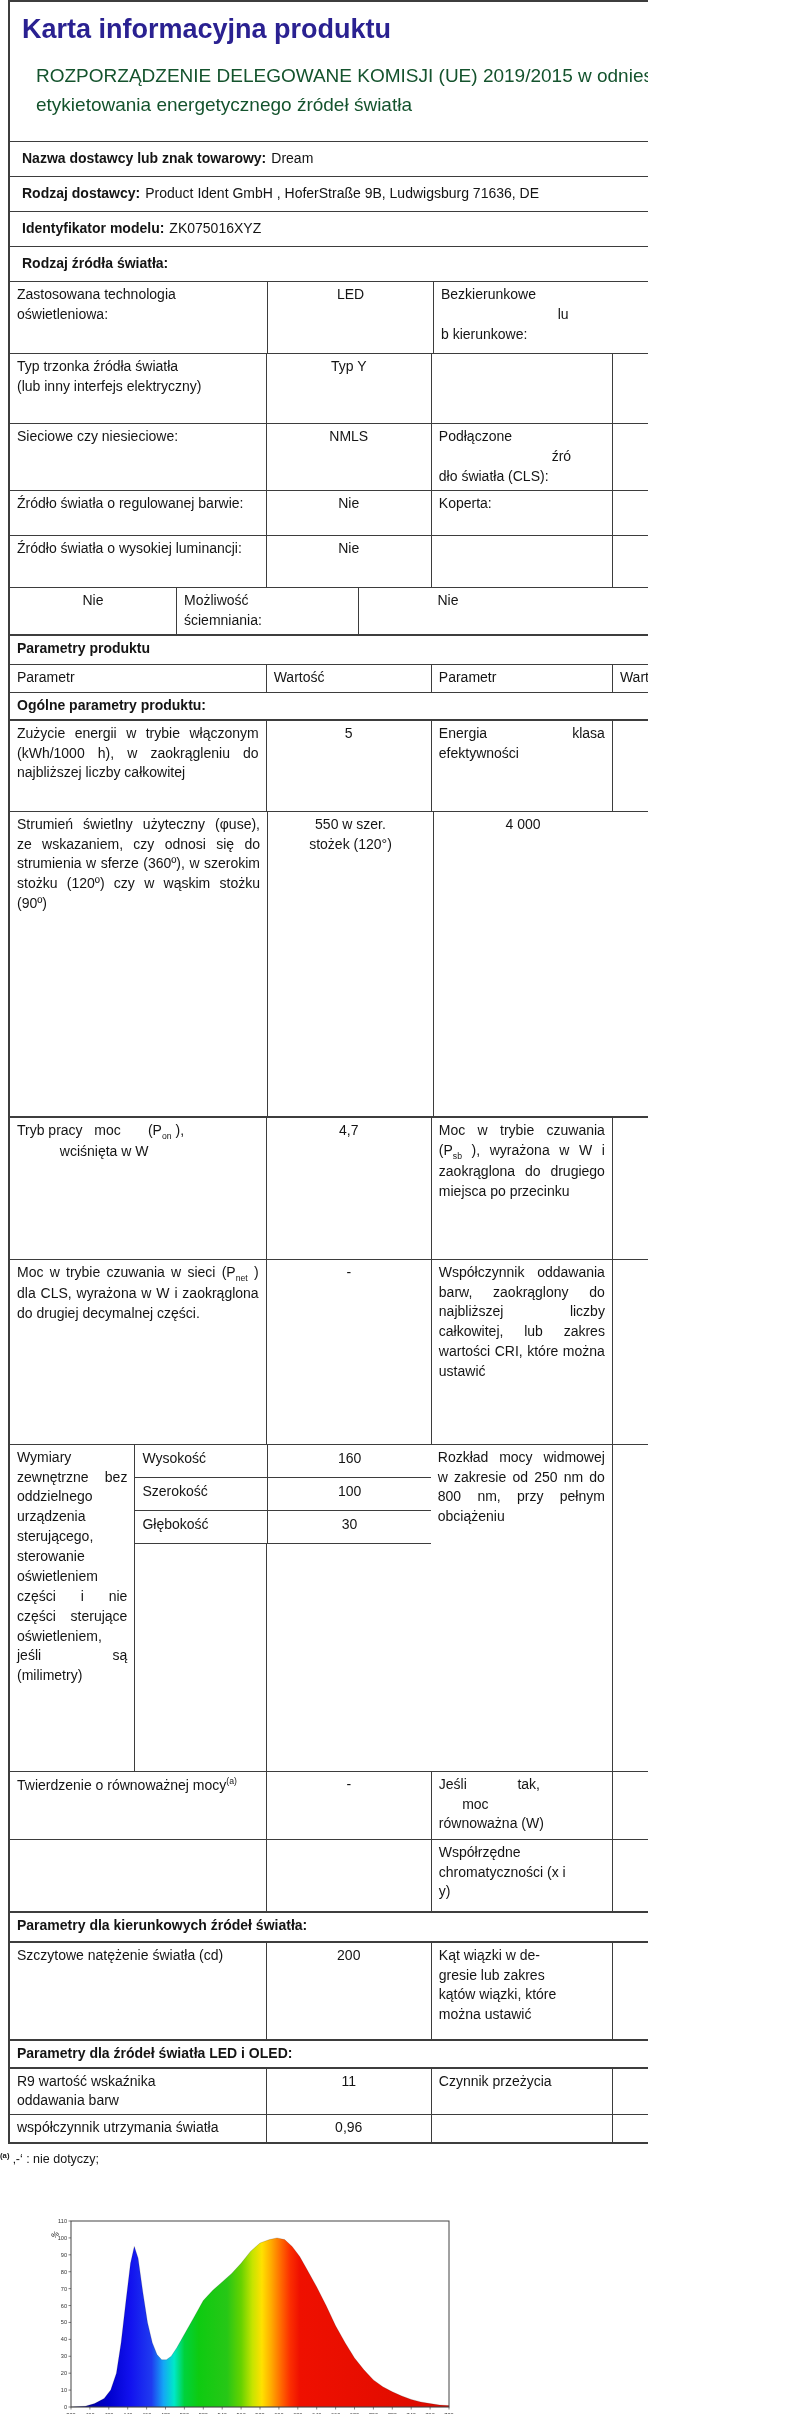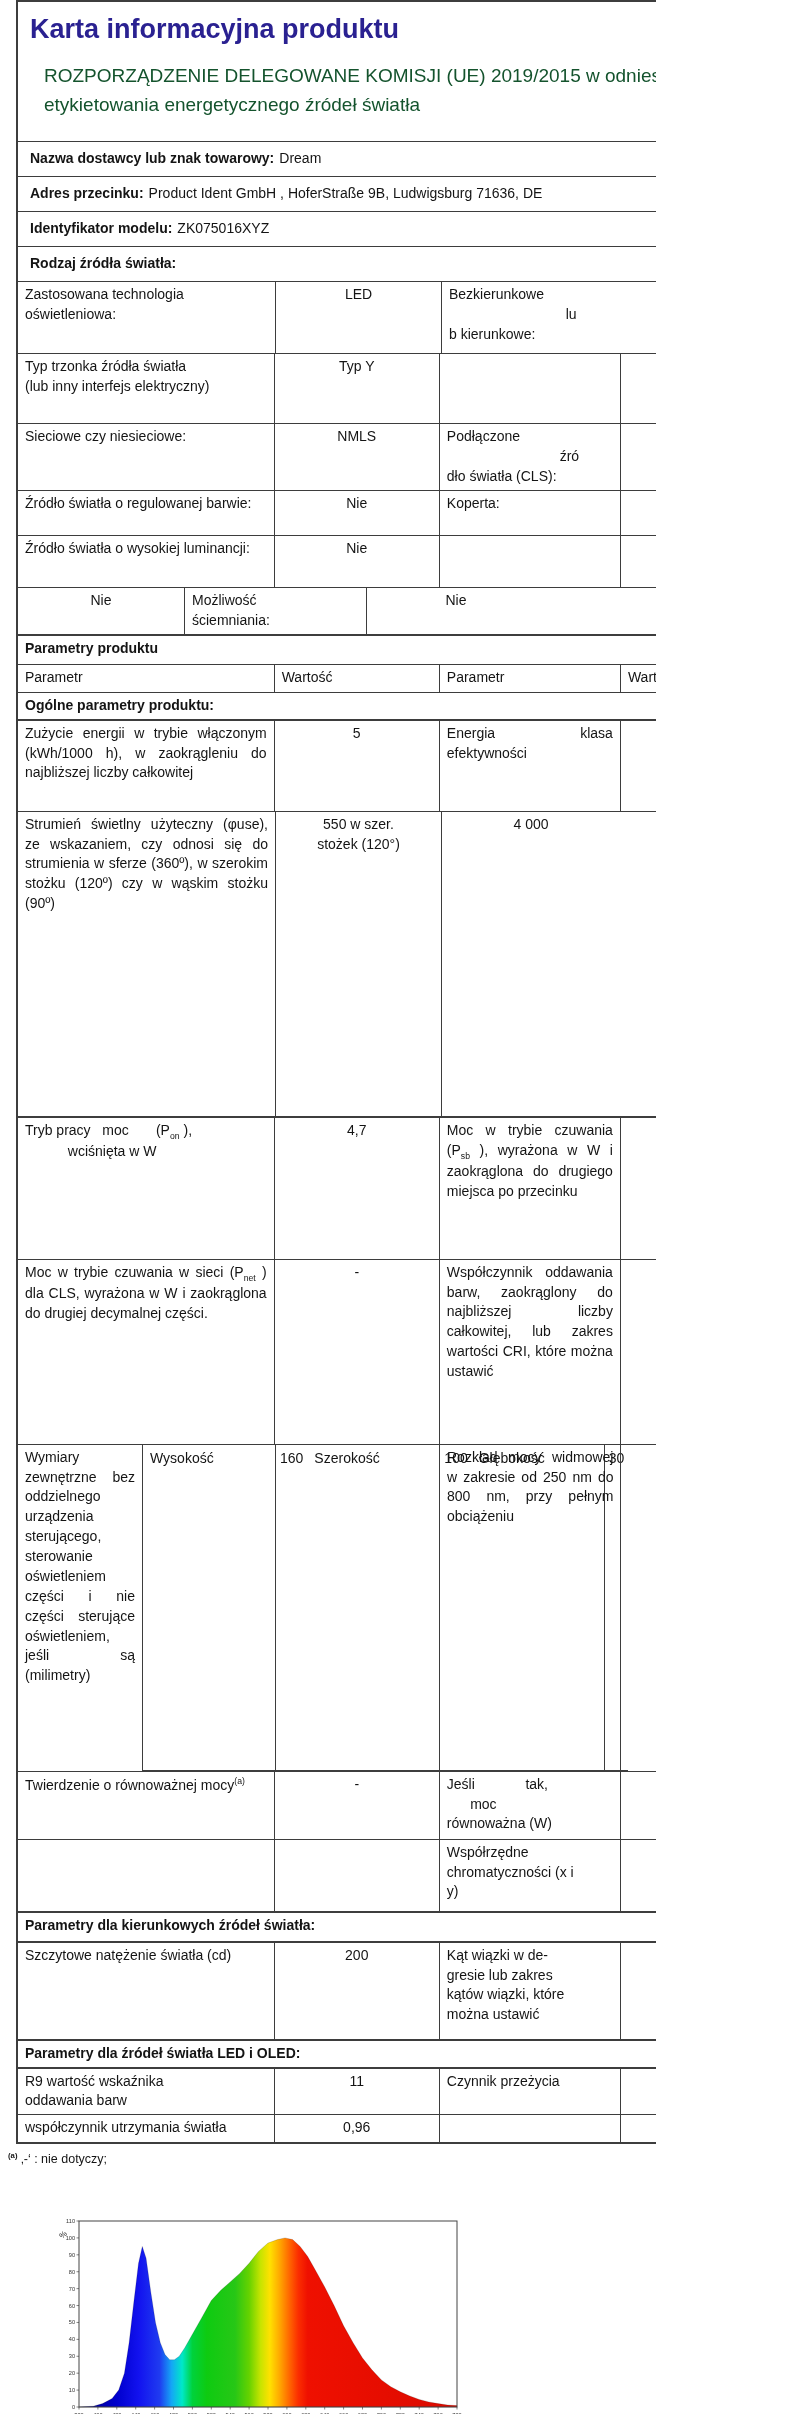--- a/index.html
+++ b/index.html
@@ -1,17 +1,17 @@
 <!DOCTYPE html>
 <html lang="pl"><head>
 <meta charset="utf-8">
 <style>
   html,body{margin:0;padding:0;background:#fff;}
   body{font-family:"Liberation Sans",sans-serif;color:#141414;}
-  .page{width:648px;height:2414px;background:#fff;overflow:hidden;position:relative;padding-left:8px;}
+  .page{width:648px;height:2414px;background:#fff;overflow:hidden;position:relative;}
   .tbl{margin:0 8px;width:784px;border:2px solid #3d3d3d;box-sizing:border-box;
        font-size:14px;line-height:1.42;}
   
   .hblock{min-height:113px;box-sizing:border-box;padding:6px 12px 8px;}
   .hblock h1{margin:2px 0 10px;font-size:27px;letter-spacing:0;color:#2a2191;}
   .reg{margin:14px;font-size:19px;line-height:1.5;color:#14532d;}
   
   .irow{border-top:1px solid #3d3d3d;min-height:35px;box-sizing:border-box;
         padding:7px 12px 4px;}
   .irow .lbl{font-weight:bold;margin-right:5px;}
@@ -23,21 +23,21 @@
   .w1{width:257px;}.w2{width:166px;}.w3{width:182px;}.w4{width:179px;}
   .val{text-align:center;}
   .jt{text-align:justify;}
   .full{width:100%;}
   .b{font-weight:bold;}
   .ctr{text-align:left;}
   .sb{font-size:0.62em;vertical-align:sub;}
   .sp{font-size:0.62em;vertical-align:super;}
   
   .dimw{width:298px;box-sizing:border-box;border-left:1px solid #3d3d3d;
-        display:flex;flex-direction:row;}
+        display:flex;flex-direction:column;}
   .dimrow{display:flex;border-bottom:1px solid #3d3d3d;min-height:33px;box-sizing:border-box;}
   .dimlab{width:132px;box-sizing:border-box;padding:4px 7px;}
   .dimval{flex:1;box-sizing:border-box;border-left:1px solid #3d3d3d;
           text-align:center;padding:4px;}
   .dimfill{flex:1;display:flex;}
   .dimfill .fl{width:132px;box-sizing:border-box;border-right:1px solid #3d3d3d;}
   .dimfill .fr{flex:1;}
   
   .fns{margin:7px 0 0 0;font-size:12.5px;}
   .fn{margin:0 0 11px;}
@@ -53,21 +53,21 @@
 
     <div class="hblock">
       <h1>Karta informacyjna produktu</h1>
       <p class="reg">ROZPORZĄDZENIE DELEGOWANE KOMISJI (UE) 2019/2015 w odniesieniu do etykietowania energetycznego źródeł światła</p>
     </div>
 
     <div class="irow">
       <span class="lbl">Nazwa dostawcy lub znak towarowy:</span><span>Dream</span>
     </div>
     <div class="irow">
-      <span class="lbl">Adres przecinku:</span><span>Product Ident GmbH , HoferStraße 9B, Ludwigsburg 71636, DE</span>
+      <span class="lbl">Rodzaj dostawcy:</span><span>Product Ident GmbH , HoferStraße 9B, Ludwigsburg 71636, DE</span>
     </div>
     <div class="irow">
       <span class="lbl">Identyfikator modelu:</span><span>ZK075016XYZ</span>
     </div>
     <div class="irow">
       <span class="lbl">Rodzaj źródła światła:</span>
     </div>
 
     <div class="r" style="min-height:72px">
       <div class="c w1">Zastosowana technologia oświetleniowa:</div>

